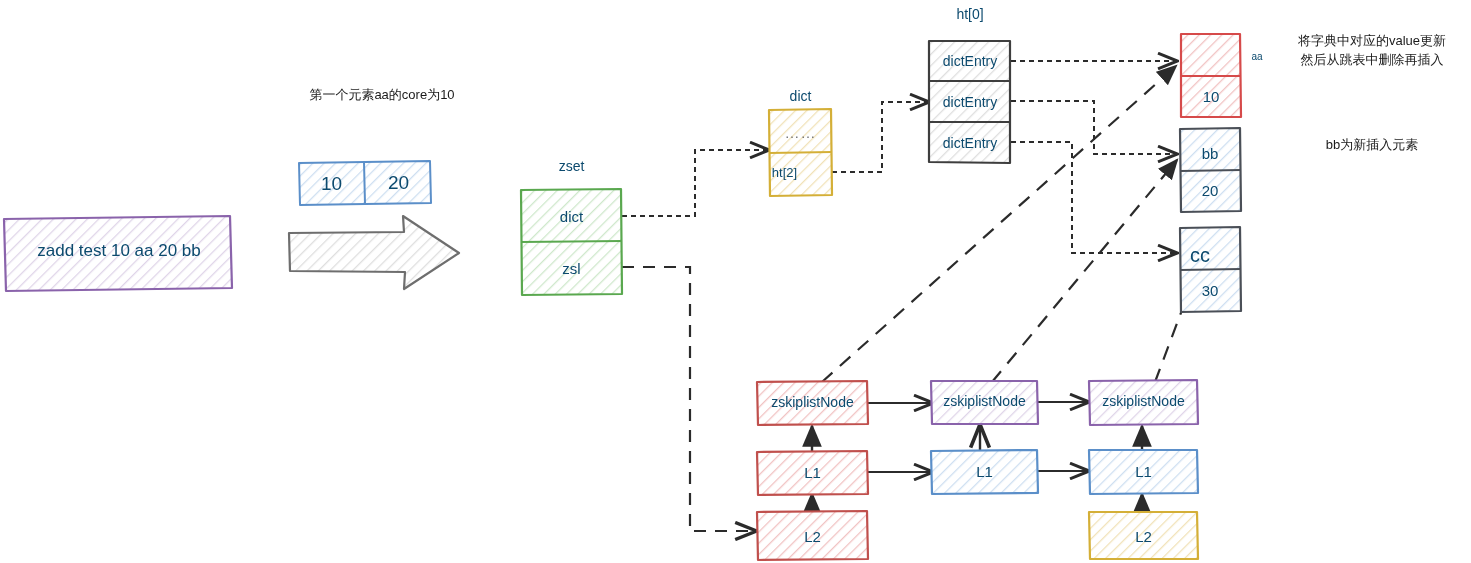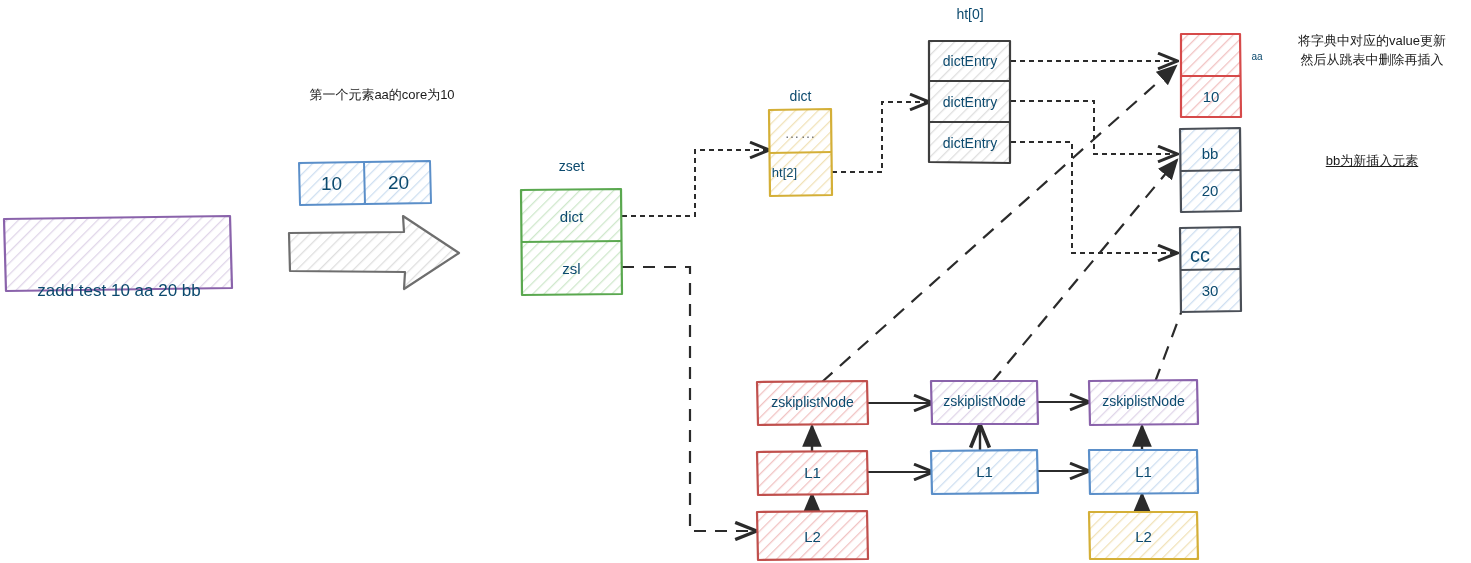--- a/index.html
+++ b/index.html
@@ -208,21 +208,21 @@
 
     
     <g>
       <path d="M757,512 L867,511 L868,559 L758,560 Z" fill="url(#h-red)" stroke="#c0504d" stroke-width="2.2" stroke-linejoin="round"></path>
     </g>
     <g>
       <path d="M1089,512 L1197,512 L1198,559 L1090,559 Z" fill="url(#h-gold)" stroke="#d4af37" stroke-width="2.2" stroke-linejoin="round"></path>
     </g>
   </svg>
 
-  <div class="caption" style="left:6px;top:241px;width:226px;font-size:17px;margin-top:40px;">zadd test 10 aa 20 bb</div>
+  <div class="caption" style="left:6px;top:241px;width:226px;font-size:17px;">zadd test 10 aa 20 bb</div>
 
   <div class="note" style="left:282px;top:86px;width:200px;">
     <div>第一个元素aa的core为10</div>
   </div>
 
   <div class="caption" style="left:299px;top:173px;width:65px;font-size:19px;">10</div>
   <div class="caption" style="left:366px;top:172px;width:65px;font-size:19px;">20</div>
 
   <div class="caption" style="left:521px;top:158px;width:101px;">zset</div>
   <div class="caption" style="left:521px;top:208px;width:101px;font-size:15px;">dict</div>
@@ -255,17 +255,17 @@
   <div class="caption" style="left:1089px;top:463px;width:109px;font-size:15px;">L1</div>
 
   <div class="caption" style="left:757px;top:528px;width:111px;font-size:15px;">L2</div>
   <div class="caption" style="left:1089px;top:528px;width:109px;font-size:15px;">L2</div>
 
   <div class="note" style="left:1274px;top:32px;width:196px;">
     <div>将字典中对应的value更新</div>
     <div>然后从跳表中删除再插入</div>
   </div>
 
-  <div class="note" style="left:1284px;top:152px;width:176px;text-decoration:underline;">
+  <div class="note" style="left:1284px;top:136px;width:176px;">
     <div>bb为新插入元素</div>
   </div>
 
 </div>
 
 </body></html>

